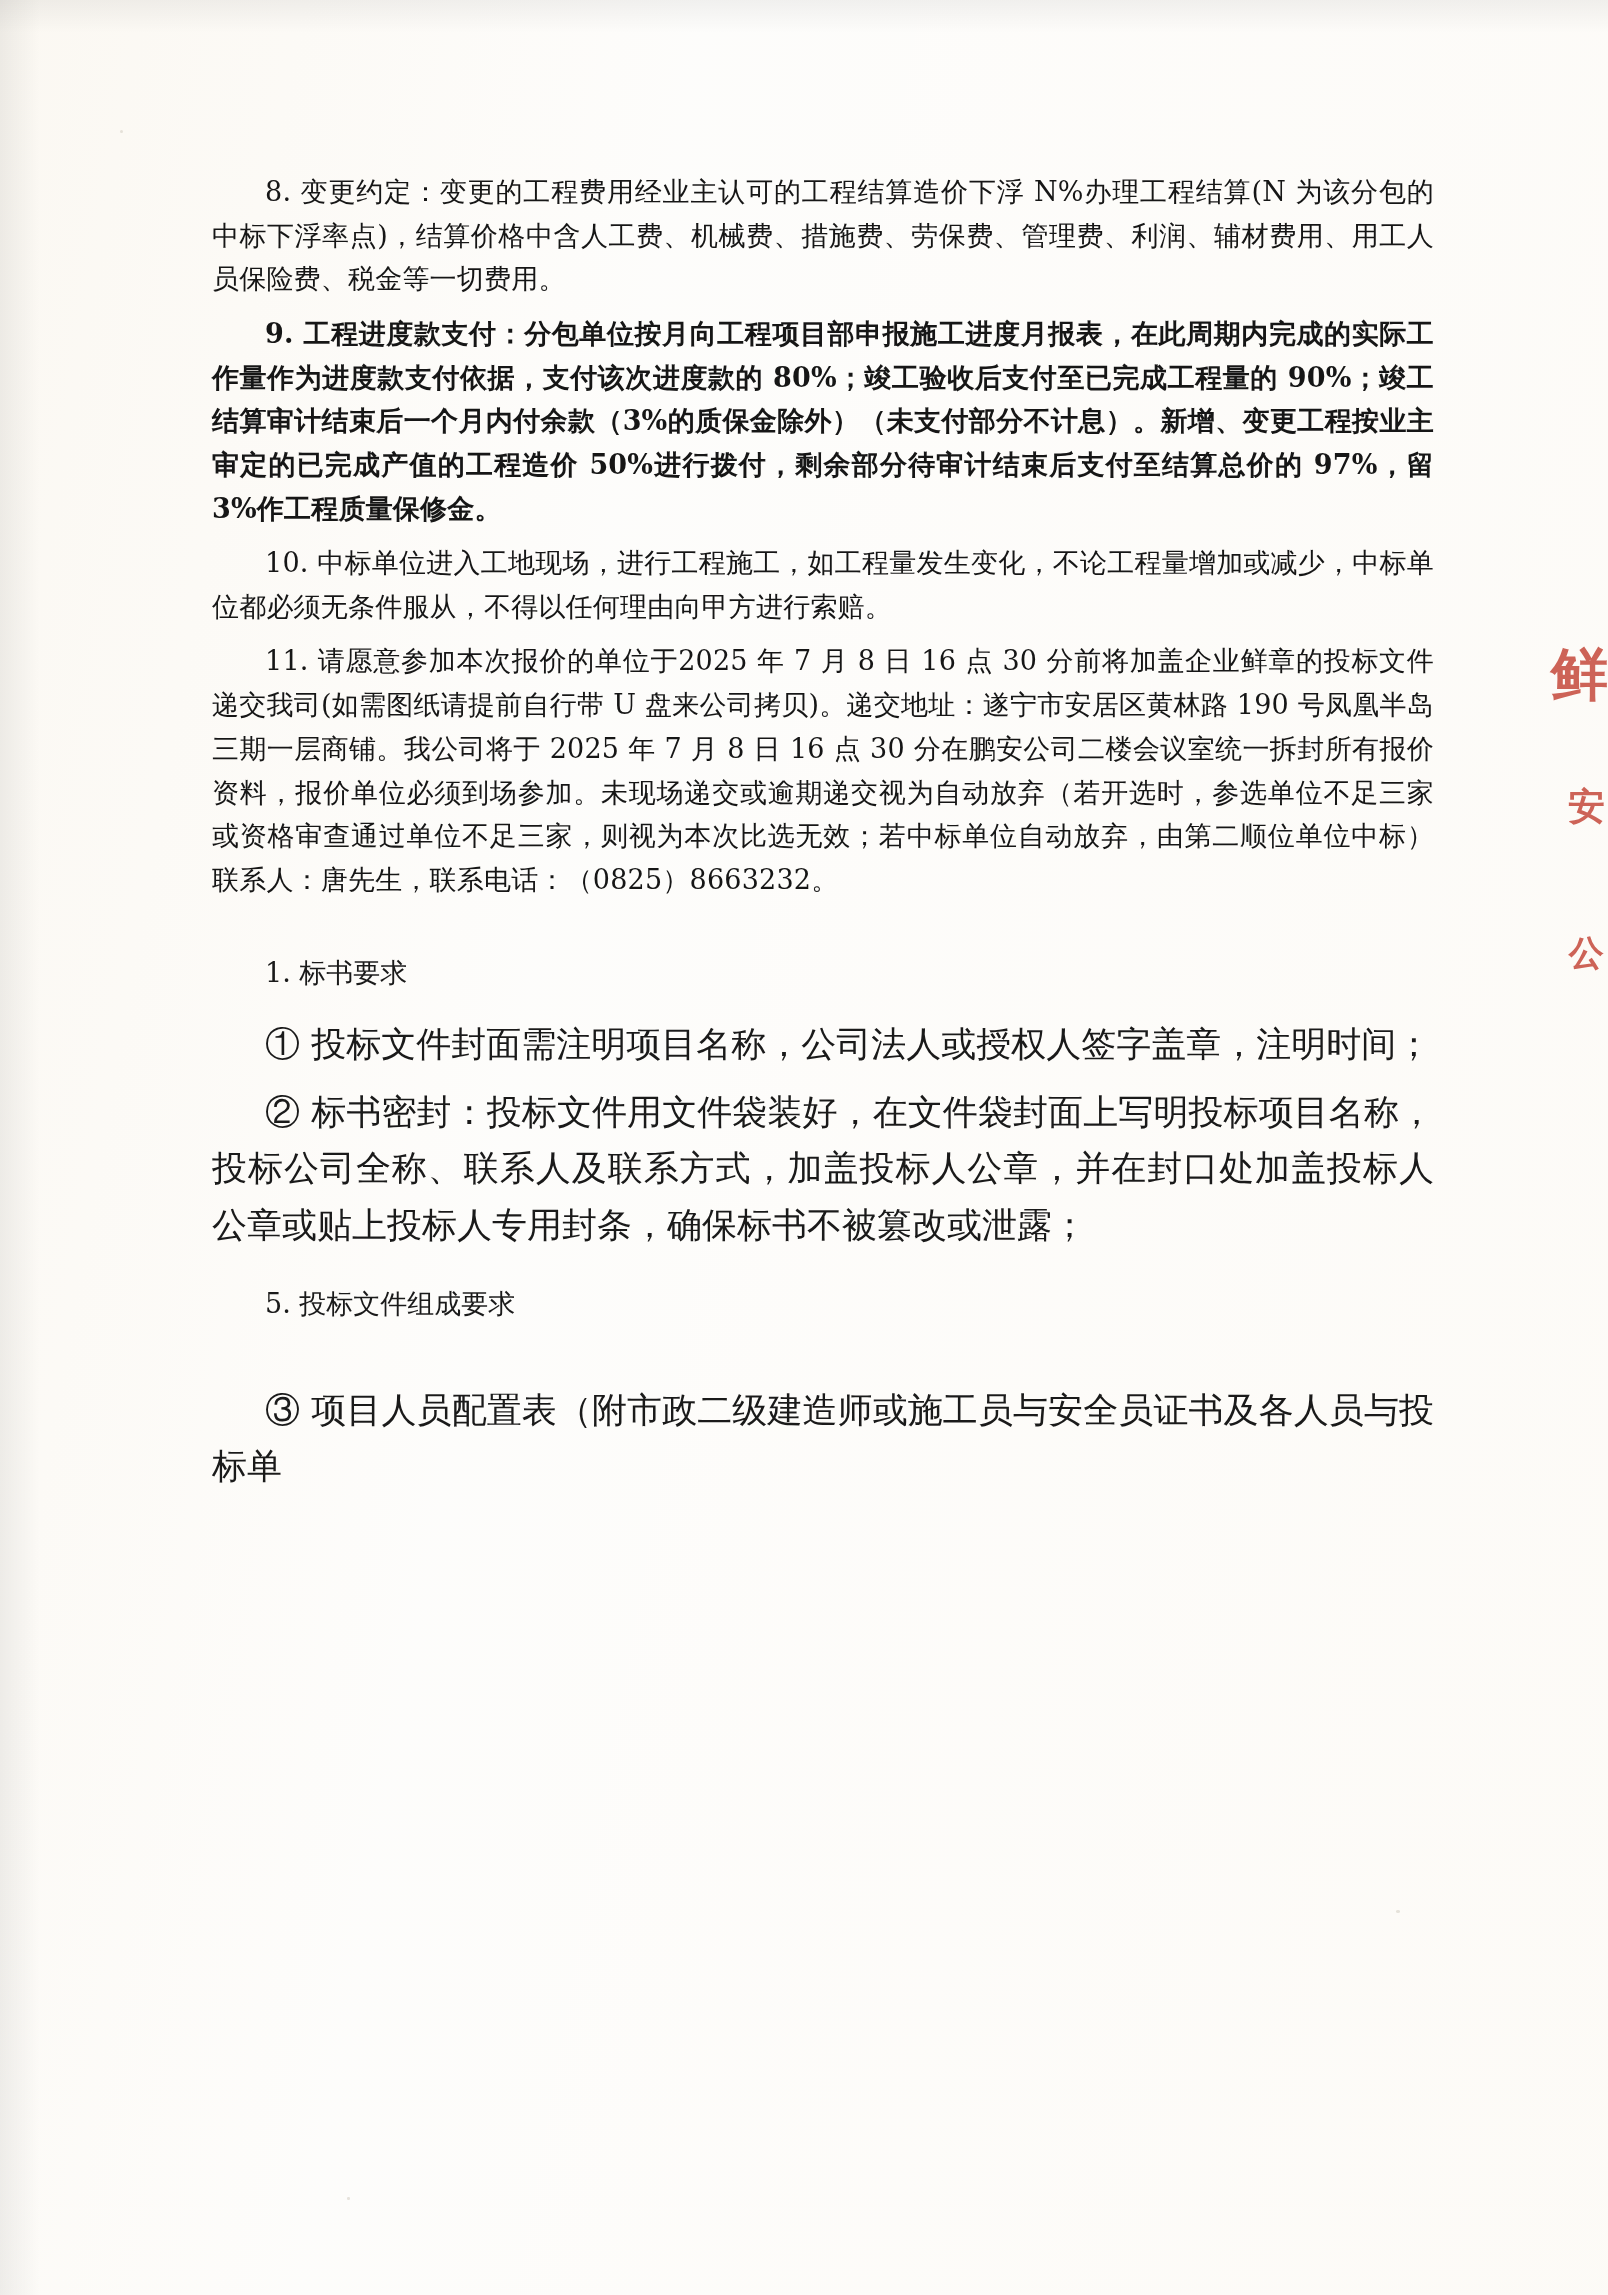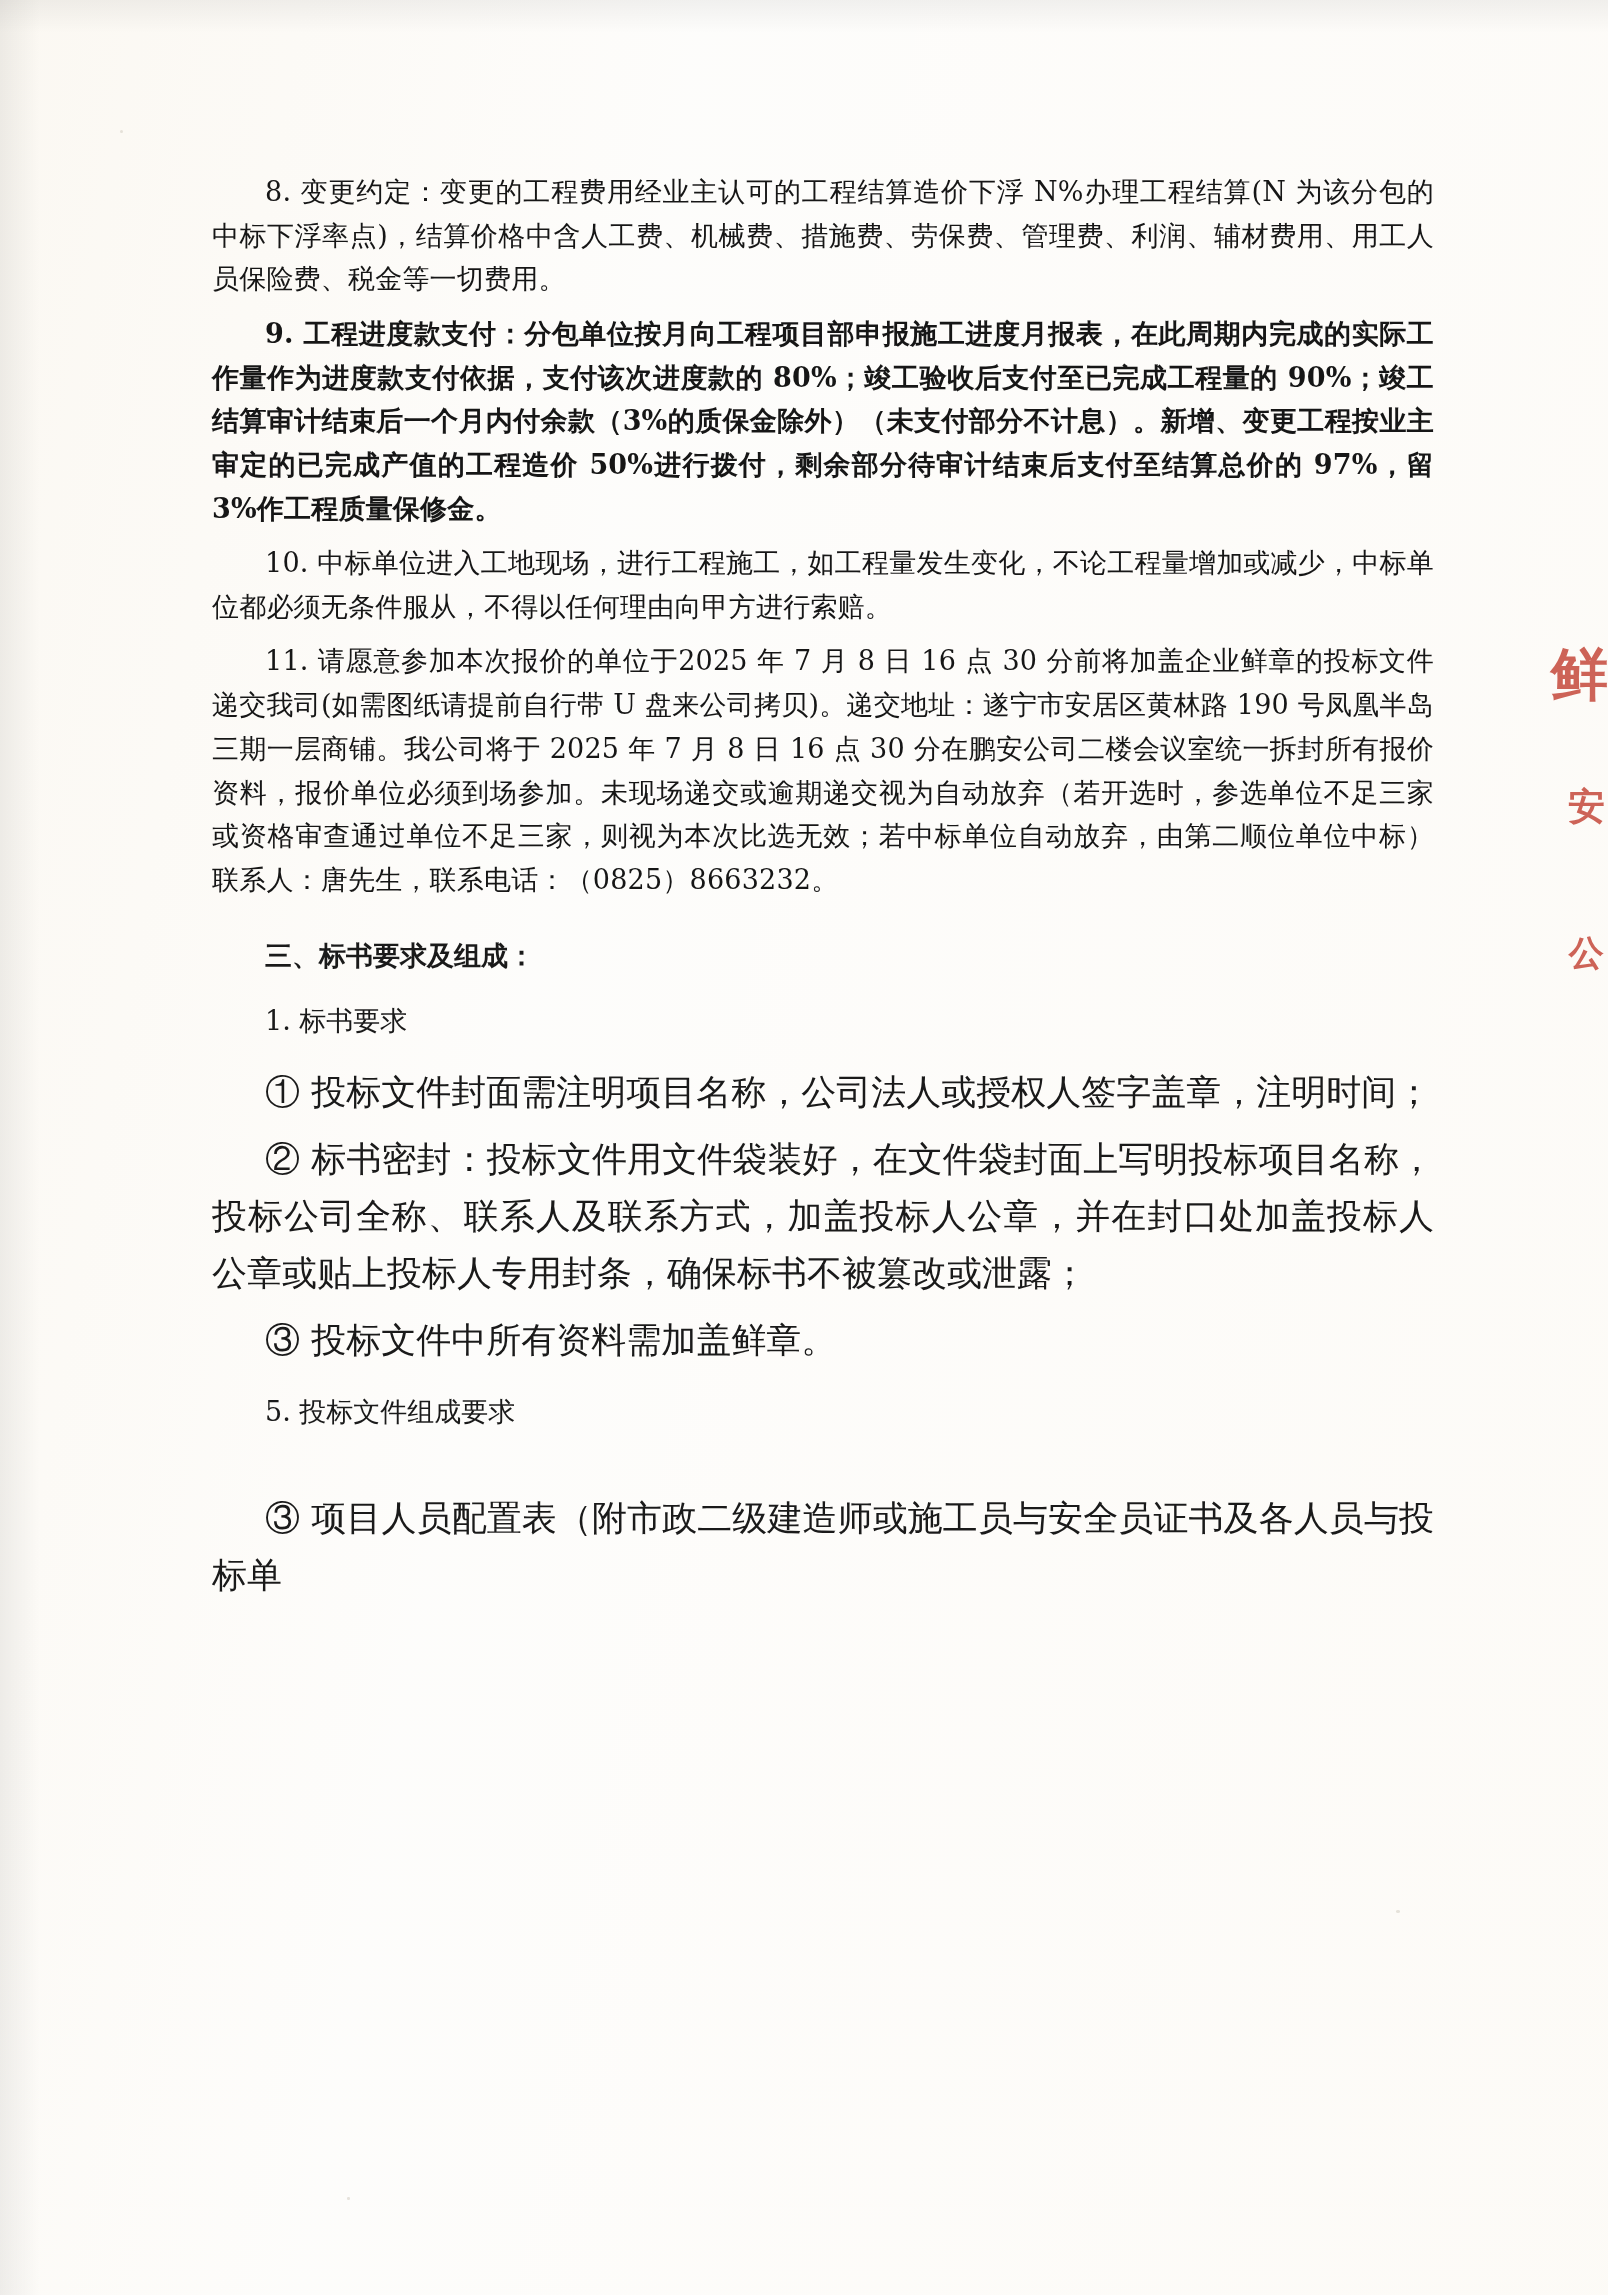--- a/index.html
+++ b/index.html
@@ -158,37 +158,35 @@
     <div class="gap-sm"></div>
 
     <p class="para indent"><span>10. 中标单位进入工地现场，进行工程施工，如工程量发生变化，不论工程量增加或减少，中标单位都必须无条件服从，不得以任何理由向甲方进行索赔。</span></p>
 
     <div class="gap-sm"></div>
 
     <p class="para indent"><span>11. 请愿意参加本次报价的单位于</span><span class="b">2025 年 7 月 8 日 16 点 30 分</span><span>前将加盖企业鲜章的投标文件递交我司(如需图纸请提前自行带 U 盘来公司拷贝)。递交地址：遂宁市安居区黄林路 190 号凤凰半岛三期一层商铺。我公司将于 2025 年 7 月 8 日 16 点 30 分在鹏安公司二楼会议室统一拆封所有报价资料，报价单位必须到场参加。未现场递交或逾期递交视为自动放弃（若开选时，</span><span class="b">参选单位不足三家或资格审查通过单位不足三家，则视为本次比选无效；若中标单位自动放弃，由第二顺位单位中标</span><span>）联系人：唐先生，联系电话：（0825）8663232。</span></p>
 
     <div class="gap-lg"></div>
 
-    <p class="section-head">三、标书要求及组成：</p>
 
     <div class="gap-md"></div>
 
     <p class="sub-head">1. 标书要求</p>
 
     <div class="gap-md"></div>
 
     <p class="item">① 投标文件封面需注明项目名称，公司法人或授权人签字盖章，注明时间；</p>
 
     <div class="gap-sm"></div>
 
     <p class="item">② 标书密封：投标文件用文件袋装好，在文件袋封面上写明投标项目名称，投标公司全称、联系人及联系方式，加盖投标人公章，并在封口处加盖投标人公章或贴上投标人专用封条，确保标书不被篡改或泄露；</p>
 
     <div class="gap-sm"></div>
 
-    <p class="item">③ 投标文件中所有资料需加盖鲜章。</p>
 
     <div class="gap-md"></div>
 
     <p class="sub-head">5. 投标文件组成要求</p>
 
     <div class="gap-md"></div>
 
 
     <div class="gap-md"></div>
 

